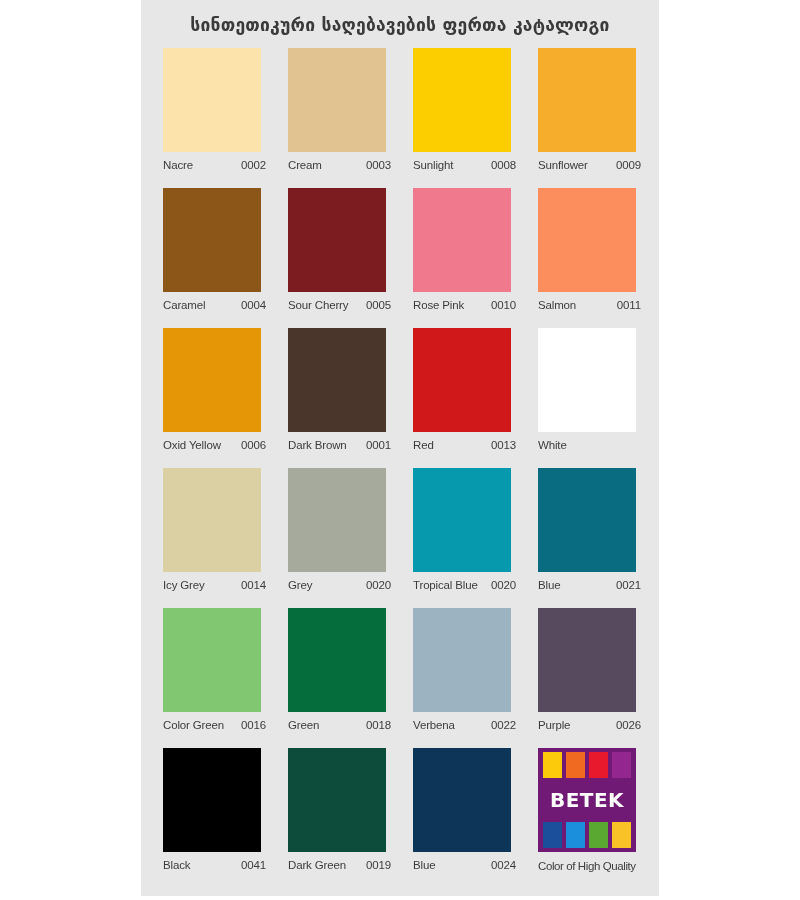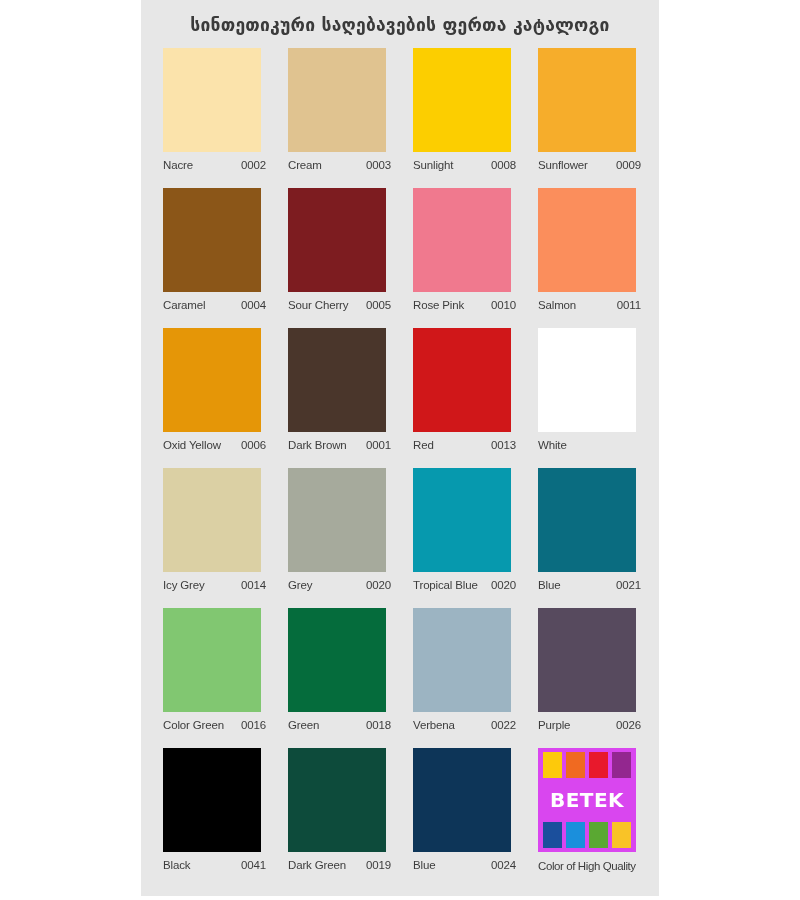--- a/index.html
+++ b/index.html
@@ -292,21 +292,21 @@
           </div>
         </div>
         <div class="swatch-cell">
           <div class="swatch-chip" style="background: rgb(13, 53, 88);"></div>
           <div class="swatch-label">
             <span class="swatch-name">Blue</span>
             <span class="swatch-code">0024</span>
           </div>
         </div>
         <div class="swatch-cell logo-cell">
-          <div class="betek-logo" style="background: #d946ef;">
+          <div class="betek-logo" style="background: #701a75;">
             <div class="logo-bars top">
               <div class="logo-bar" style="background: rgb(253, 201, 11);"></div>
               <div class="logo-bar" style="background: rgb(240, 106, 33);"></div>
               <div class="logo-bar" style="background: rgb(232, 25, 44);"></div>
               <div class="logo-bar" style="background: rgb(147, 39, 143);"></div>
             </div>
             <div class="betek-wordmark">BETEK</div>
             <div class="logo-bars bottom">
               <div class="logo-bar" style="background: rgb(27, 79, 156);"></div>
               <div class="logo-bar" style="background: rgb(27, 143, 220);"></div>

